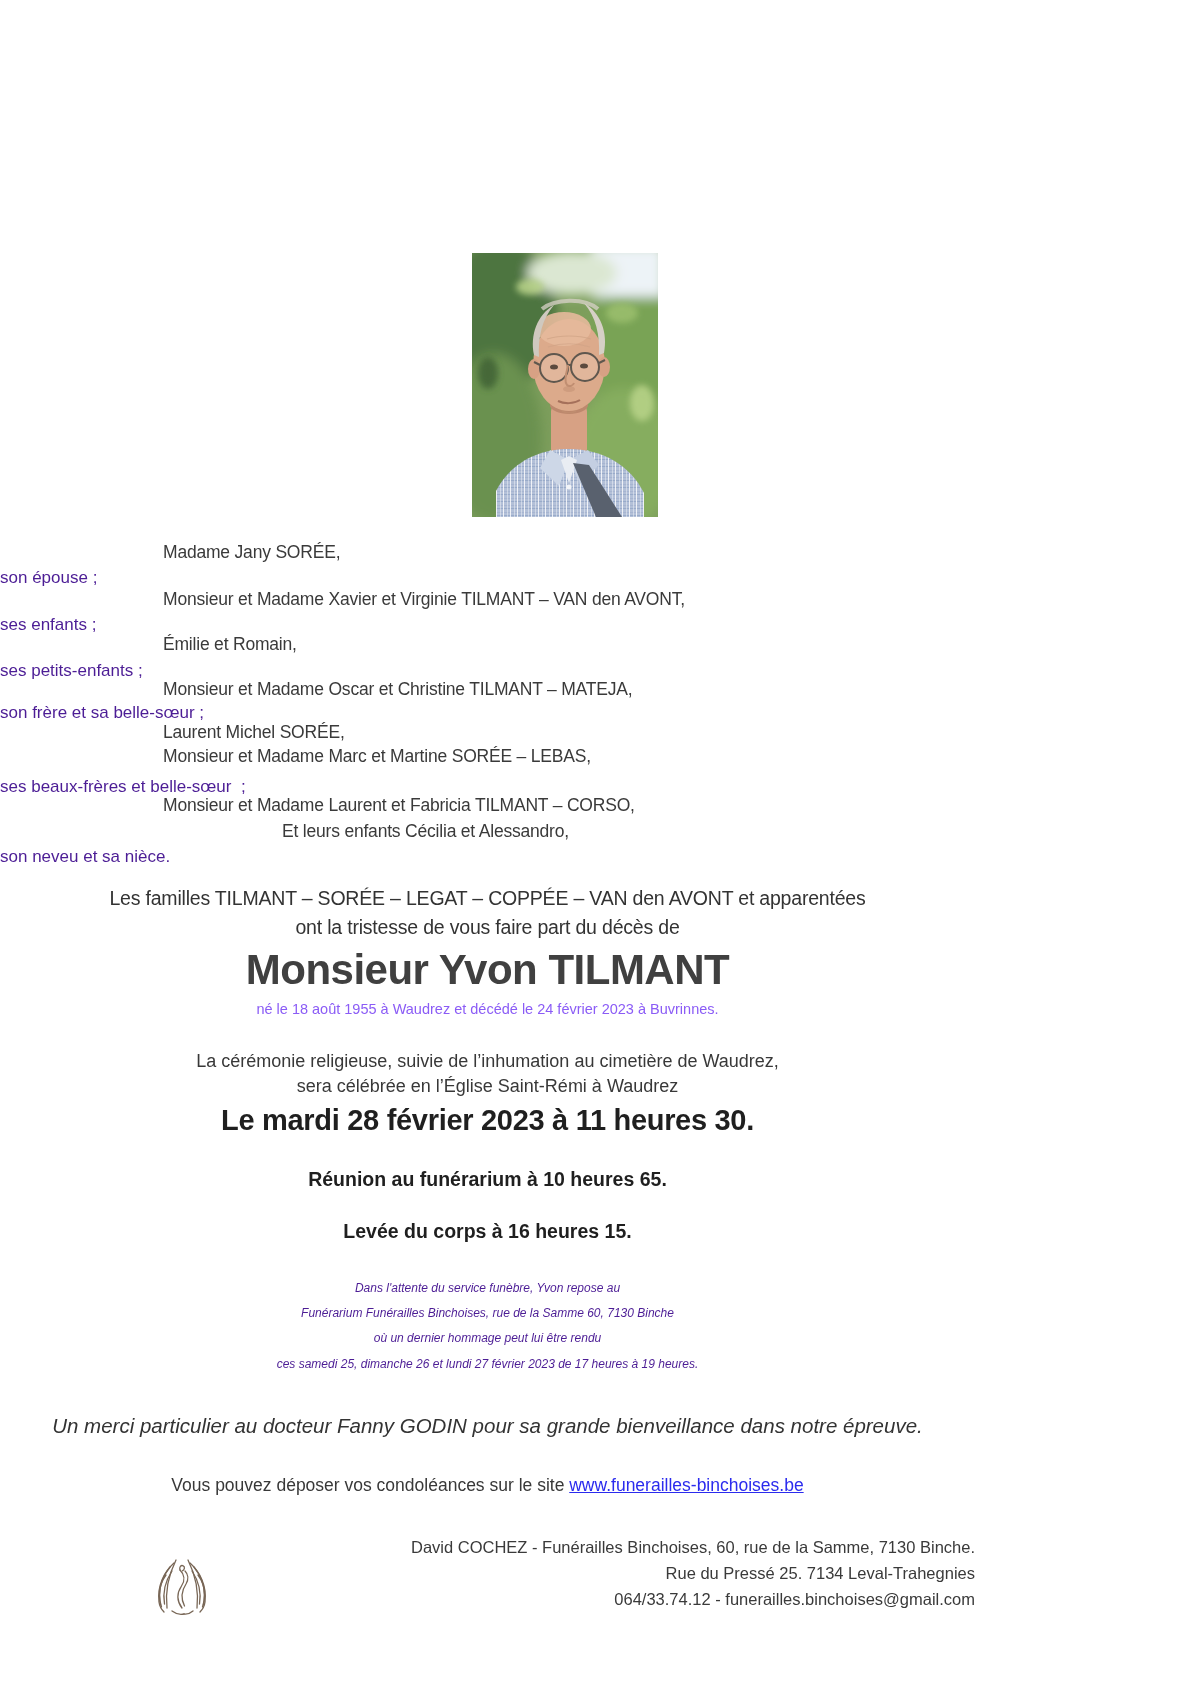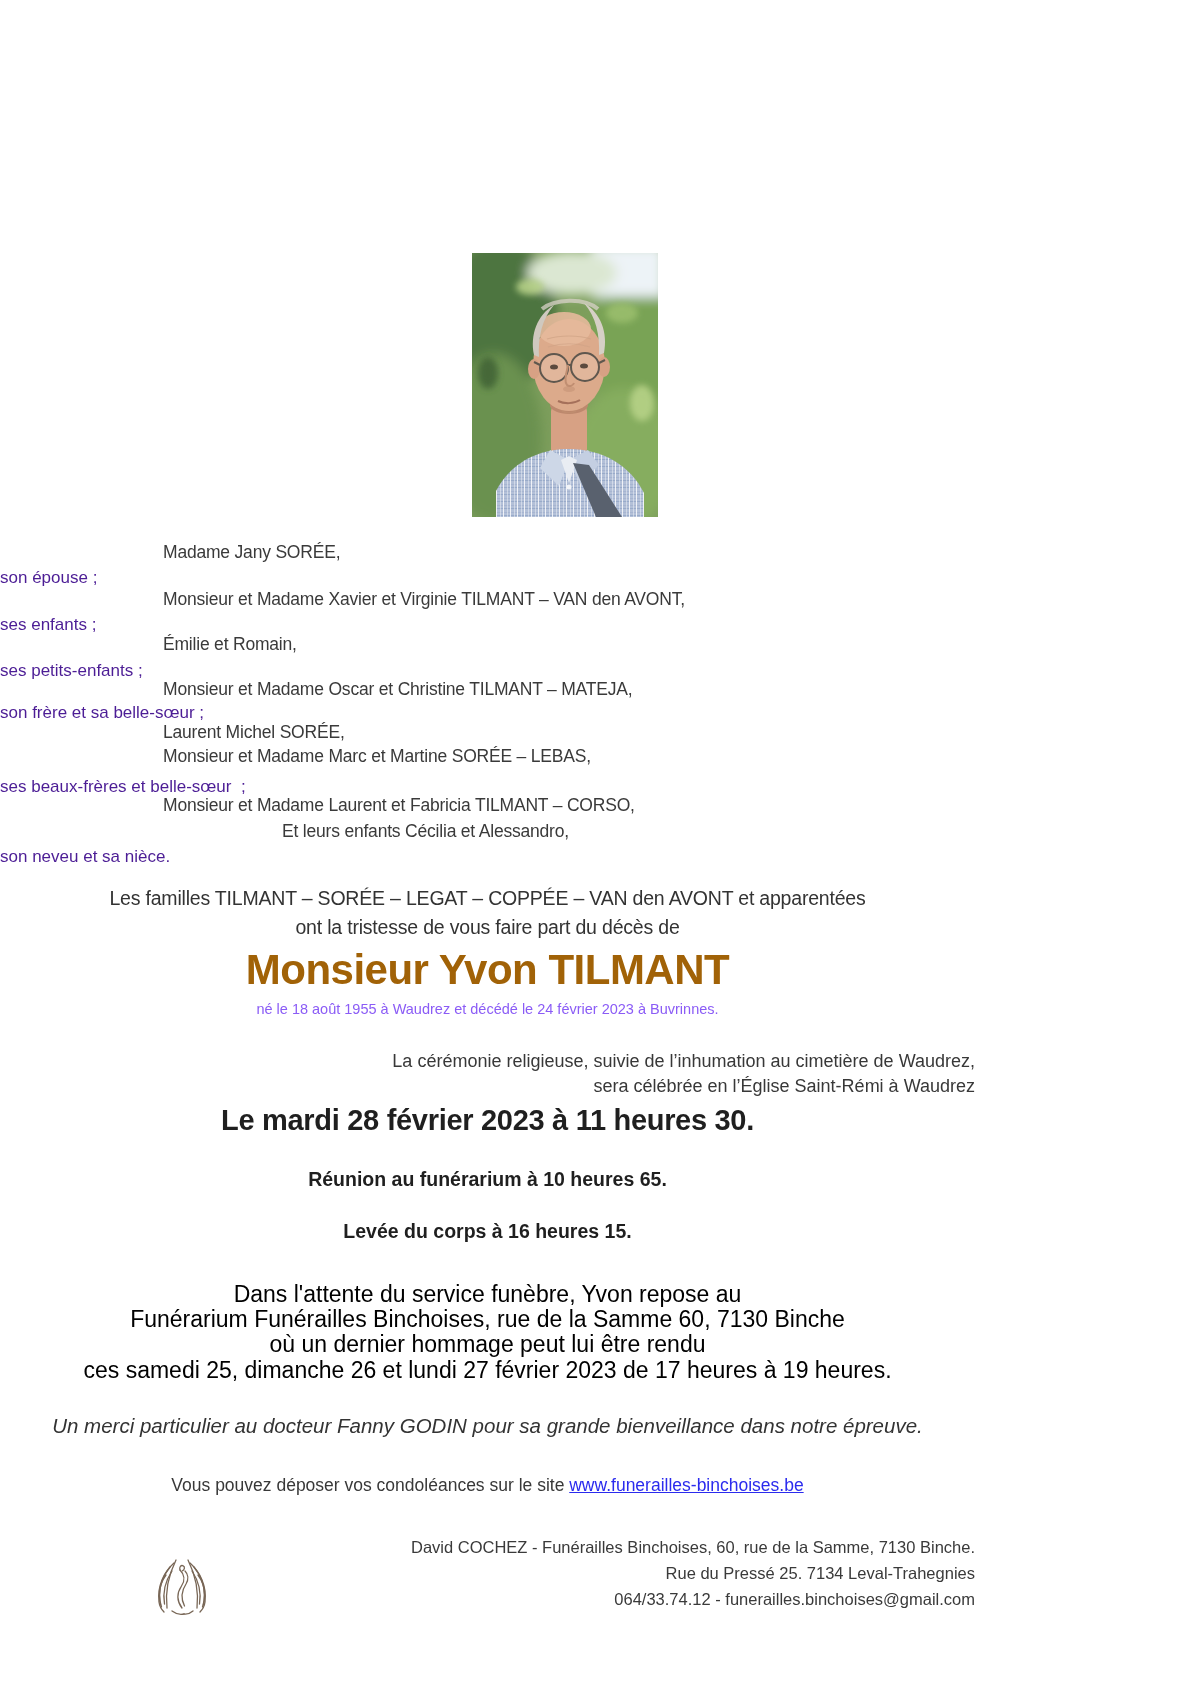--- a/index.html
+++ b/index.html
@@ -6,26 +6,26 @@
   body{
     width:1194px;height:1686px;position:relative;overflow:hidden;
     font-family:"Liberation Sans",sans-serif;color:#3d3d3d;
   }
   .abs{position:absolute;white-space:pre;}
   .name-line{left:163px;font-size:17.5px;color:#3a3a3a;letter-spacing:-0.2px;}
   .name-line.indent{left:282px;}
   .rel-line{left:0;width:1112px;text-align:left;font-size:17px;color:#4c1d95;}
   .center{left:0;width:975px;text-align:center;white-space:pre;position:absolute;}
   .fam-line{font-size:19.5px;color:#333333;letter-spacing:-0.2px;}
-  .deceased-title{font-size:42px;font-weight:700;color:#a16207;letter-spacing:-0.5px;}
+  .deceased-title{font-size:42px;font-weight:700;color:#404040;letter-spacing:-0.5px;}
   .life-dates{font-size:14.5px;color:#8b5cf6;}
-  .cer{font-size:18px;color:#383838;text-align:right;}
+  .cer{font-size:18px;color:#383838;}
   .date-line{font-size:29px;font-weight:700;color:#1f1f1f;letter-spacing:-0.3px;}
   .bold-line{font-size:19.5px;font-weight:700;color:#1f1f1f;}
-  .rep{font-size:23px;color:#000000;}
+  .rep{font-size:12px;color:#4c1d95;font-style:italic;}
   .thanks{font-size:20.5px;font-style:italic;color:#333333;}
   .condol{font-size:17.5px;color:#383838;}
   .condol a{color:#2b2bee;text-decoration:underline;cursor:pointer;}
   .foot{font-size:16.5px;color:#3a3a3a;text-align:right;}
   .photo-frame{position:absolute;left:472px;top:253px;width:186px;height:264px;overflow:hidden;}
   .logo-frame{position:absolute;left:146px;top:1550px;width:72px;height:72px;}
 </style>
 </head>
 <body>
 

